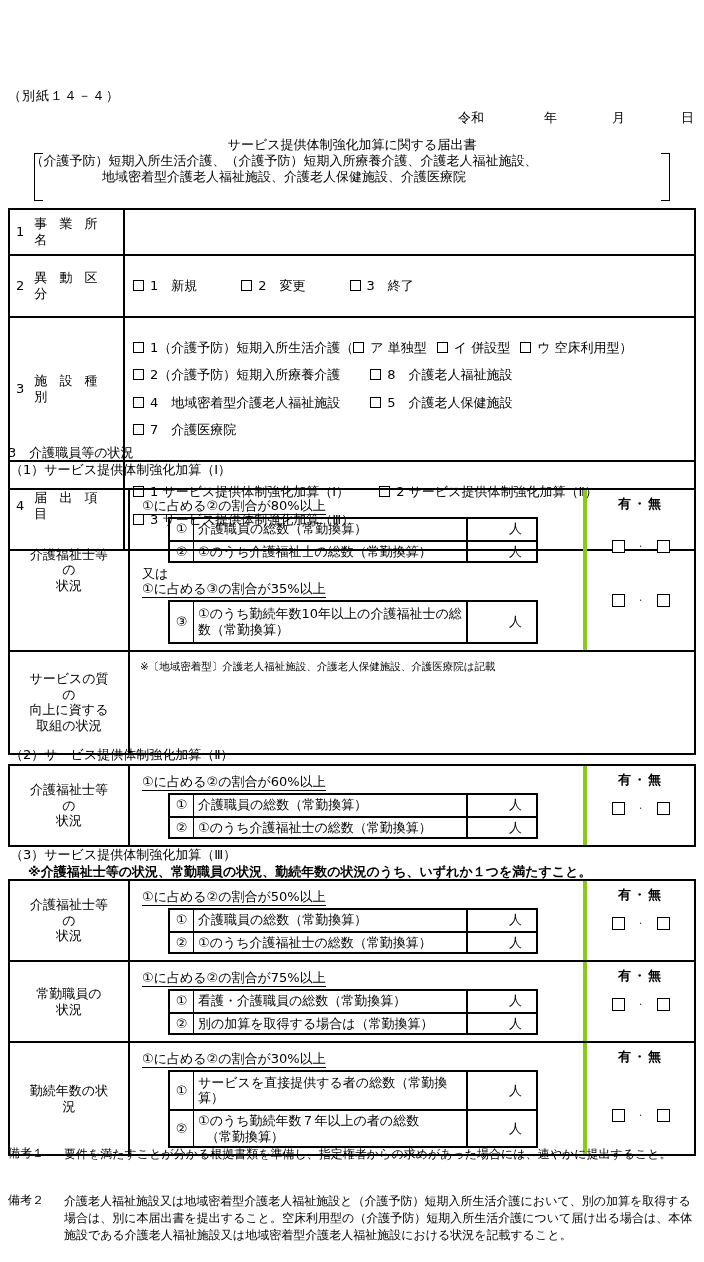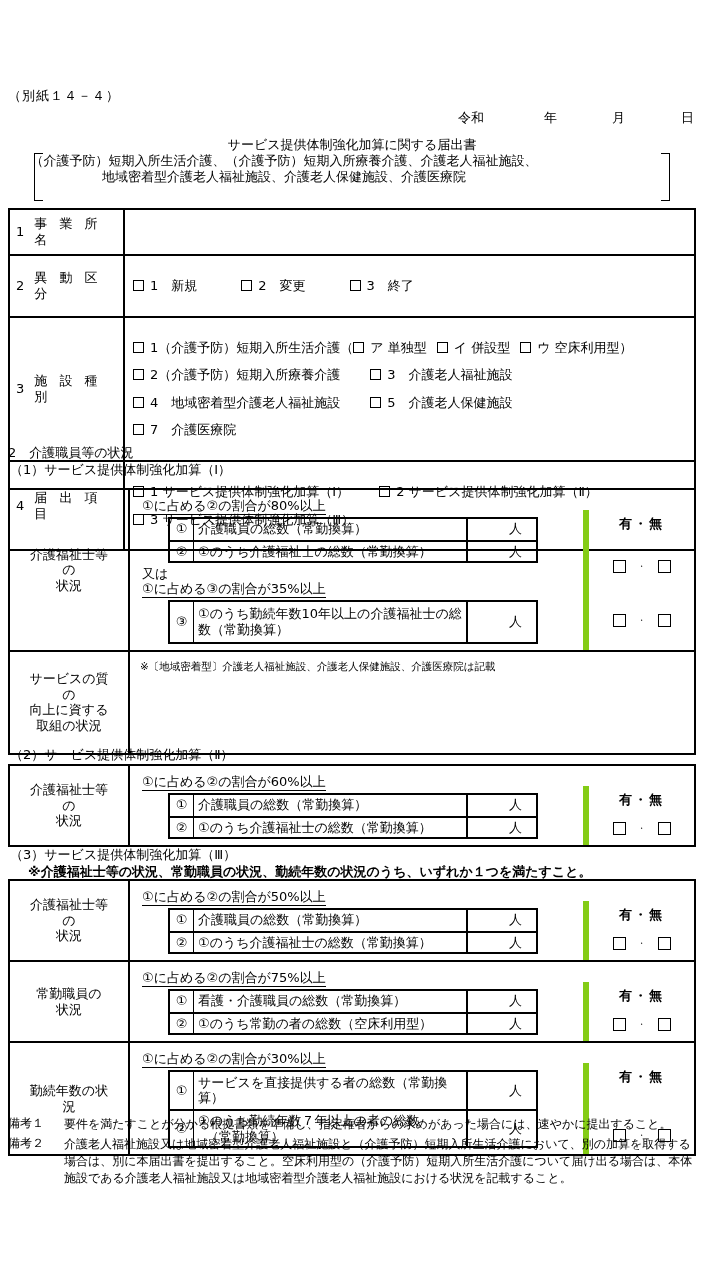--- a/index.html
+++ b/index.html
@@ -52,21 +52,21 @@
   
   .sect { left:8px; width:688px; border:2px solid #000; }
   .t1 { top:488px; }
   .t2 { top:764px; }
   .t3 { top:879px; }
   .srow { display:grid; grid-template-columns:120px 1fr 111px; position:relative; }
   .srow2 { display:grid; grid-template-columns:120px 1fr; }
   .srow + .srow, .srow + .srow2, .srow2 + .srow { border-top:2px solid #000; }
   .slabel { border-right:2px solid #000; display:flex; flex-direction:column; justify-content:center; align-items:center; text-align:center; padding:4px 16px; }
   .smid { padding:6px 0 6px 10px; }
-  .syn { border-left:6px solid #84cc16; position:relative;margin-top:20px; }
+  .syn { border-left:4px solid #84cc16; position:relative; }
   .yn-head { position:absolute; top:6px; left:0; width:100%; text-align:center; font-weight:bold; letter-spacing:2px; }
   .yn-pair { position:absolute; left:0; width:100%; display:flex; justify-content:center; align-items:center; gap:12px; }
   .yn-pair .dot { font-size:8px; }
 
   .cond { margin:2px 0 3px 2px; }
   .cond .ul { border-bottom:1px solid #000; padding-bottom:1px; }
   .ibox { margin-left:28px; width:370px; border:2px solid #000; }
   .irow { display:grid; grid-template-columns:24px 1fr 70px; }
   .irow + .irow { border-top:2px solid #000; }
   .ino { border-right:1px solid #000; display:flex; align-items:center; justify-content:center; }
@@ -75,21 +75,21 @@
   .irow.h21 { min-height:21px; }
   .irow.h40 { min-height:40px; }
   .irow.h37 { min-height:37px; }
   .orline { margin:3px 4px 0 2px; line-height:15px; }
   .indent2 { padding-left:8px; }
 
   .quality-note { font-size:10.5px; padding-top:2px; }
 
   
   .notes { left:8px; top:1116px; width:694px; font-size:12px; }
-  .note { display:grid; grid-template-columns:48px 1fr; column-gap:8px; margin-bottom:3px; }
+  .note { display:grid; grid-template-columns:48px 1fr; column-gap:8px; margin-bottom:3px;margin-top:30px; }
   .note .ntext { line-height:17px; }
 </style>
 </head>
 <body>
 
 <div class="abs attachment">（別紙１４－４）</div>
 
 <div class="abs dateline">
   <span class="era">令和</span>
   <span class="yl">年</span>
@@ -137,21 +137,21 @@
     </div>
     <div class="bcontent">
       <div class="optline">
         <span class="opt"><span class="cb"></span><span>1（介護予防）短期入所生活介護（</span></span>
         <span class="sub-opt"><span class="cb"></span><span>ア 単独型</span></span>
         <span class="sub-opt"><span class="cb"></span><span>イ 併設型</span></span>
         <span class="sub-opt"><span class="cb"></span><span>ウ 空床利用型）</span></span>
       </div>
       <div class="optline">
         <span class="opt gap30"><span class="cb"></span><span>2（介護予防）短期入所療養介護</span></span>
-        <span class="opt"><span class="cb"></span><span>3　介護老人福祉施設</span></span>
+        <span class="opt"><span class="cb"></span><span>8　介護老人福祉施設</span></span>
       </div>
       <div class="optline">
         <span class="opt gap30"><span class="cb"></span><span>4　地域密着型介護老人福祉施設</span></span>
         <span class="opt"><span class="cb"></span><span>5　介護老人保健施設</span></span>
       </div>
       <div class="optline">
         <span class="opt"><span class="cb"></span><span>7　介護医療院</span></span>
       </div>
     </div>
   </div>
@@ -166,21 +166,21 @@
         <span class="opt gap30"><span class="cb"></span><span>1 サービス提供体制強化加算（Ⅰ）</span></span>
         <span class="opt"><span class="cb"></span><span>2 サービス提供体制強化加算（Ⅱ）</span></span>
       </div>
       <div class="optline">
         <span class="opt"><span class="cb"></span><span>3 サービス提供体制強化加算（Ⅲ）</span></span>
       </div>
     </div>
   </div>
 </div>
 
-<div class="abs h5">2　介護職員等の状況</div>
+<div class="abs h5">3　介護職員等の状況</div>
 <div class="abs h51">（1）サービス提供体制強化加算（Ⅰ）</div>
 
 <div class="abs sect t1">
   <div class="srow" style="min-height:140px;">
     <div class="slabel">
       <span>介護福祉士等の</span>
       <span>状況</span>
     </div>
     <div class="smid">
       <div class="cond"><span class="ul">①に占める②の割合が80%以上</span></div>
@@ -340,21 +340,21 @@
           <div class="ilabel">
               <span>看護・介護職員の総数（常勤換算）</span>
             </div>
           <div class="iunit">
               <span>人</span>
             </div>
         </div>
         <div class="irow h21">
           <div class="ino">②</div>
           <div class="ilabel">
-              <span>①のうち常勤の者の総数（空床利用型）</span>
+              <span>別の加算を取得する場合は（常勤換算）</span>
             </div>
           <div class="iunit">
               <span>人</span>
             </div>
         </div>
       </div>
     </div>
     <div class="syn">
       <div class="yn-head"><span>有</span><span>・</span><span>無</span></div>
       <div class="yn-pair" style="top:36px;">

